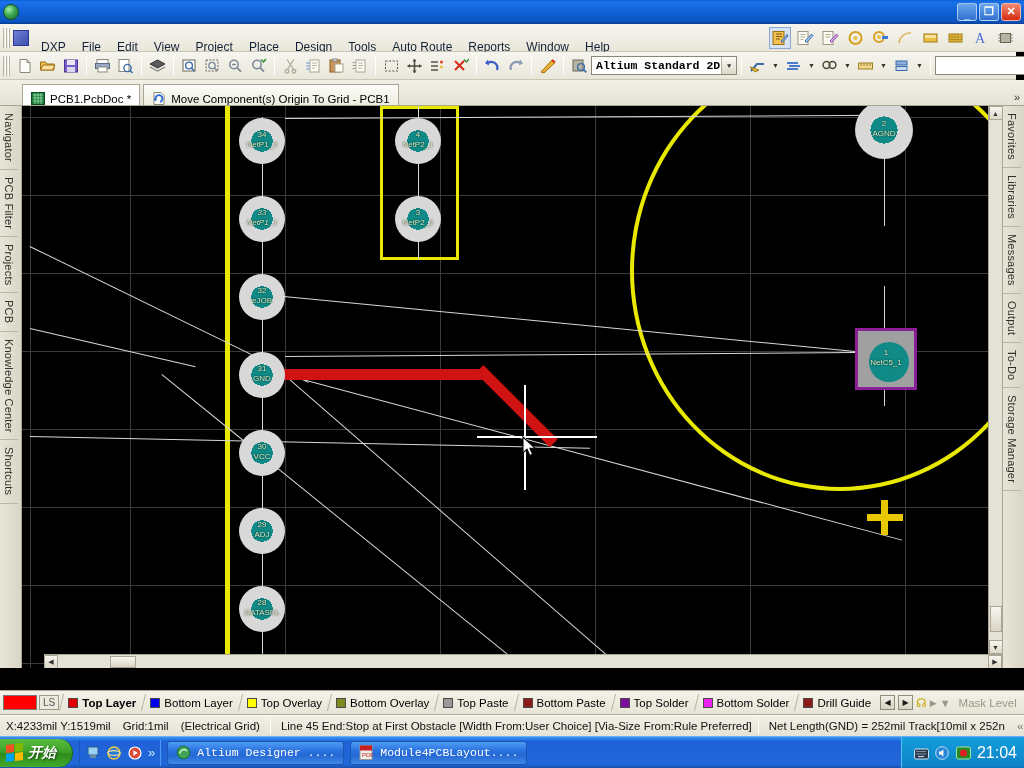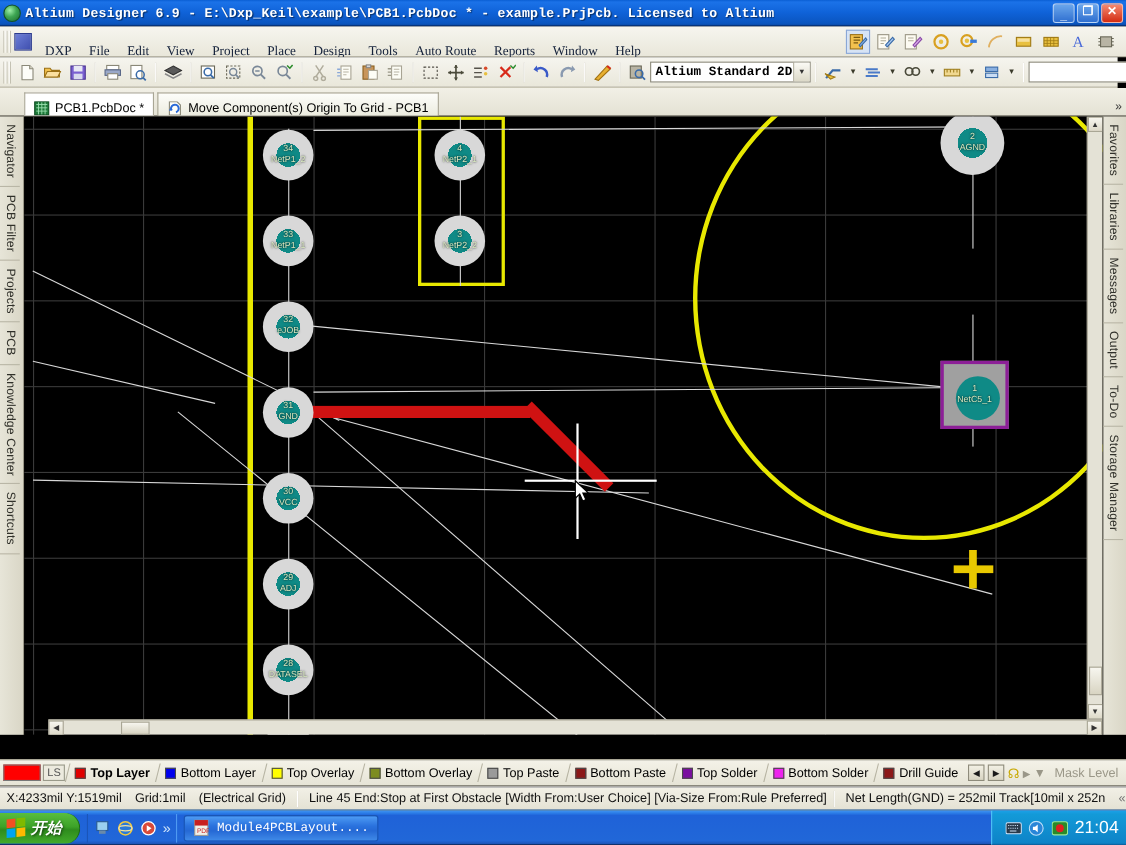--- a/index.html
+++ b/index.html
@@ -52,21 +52,21 @@
     border-bottom: 1px solid #c8c5b4;
     display: flex; align-items: center;
   }
   .grip { width: 7px; height: 20px; margin: 0 3px; flex: none;
     background-image: linear-gradient(to right, #fff 1px, transparent 1px), linear-gradient(to right, #b0ad9d 1px, transparent 1px);
     background-position: 2px 0, 3px 0; background-size: 3px 3px, 3px 3px; opacity:.9;}
   .dxp-sq { width: 16px; height: 16px; flex: none; margin-right: 4px;
     background: linear-gradient(135deg, #6d7fd8 0%, #3f4fae 100%); border: 1px solid #2b3a8e; }
   .menu-item {
     padding: 4px 8px; color: #14213a; font-size: 12px; white-space: nowrap;
-    font-family: Liberation Serif, serif;
+    font-family: Liberation Sans, sans-serif;
     margin-top: 18px;
   }
   .menu-icons { margin-left: auto; display: flex; align-items: center; gap: 3px; padding-right: 8px; }
   .mi-btn { width: 22px; height: 22px; display:flex; align-items:center; justify-content:center; }
   .mi-btn.sel { border: 1px solid #8aa7d6; background: #d6e3f5; }
 
   
   .toolbar {
     position: absolute; left: 0; top: 52px; width: 1016px; height: 28px;
     background: linear-gradient(to bottom, #f6f5ef, #e9e7da);
@@ -261,21 +261,20 @@
   }
   .tray-ico { width: 15px; height: 14px; flex:none; }
 </style>
 </head>
 <body>
 
 <div id="app">
 
   <div class="titlebar">
     <div class="title-ico"></div>
-    <div class="title-text">Altium Designer 6.9 - E:\Dxp_Keil\example\PCB1.PcbDoc * - example.PrjPcb. Licensed to Altium</div>
     <div class="title-btns">
       <div class="tbtn min">
           <span class="gl">_</span>
         </div>
       <div class="tbtn">
           <span class="gl">❐</span>
         </div>
       <div class="tbtn close">
           <span class="gl">✕</span>
         </div>
@@ -657,21 +656,21 @@
       <div style="position:absolute;left:862px;top:0px;width:1px;height:120px;background:#d8d8d8;"></div>
       <div style="position:absolute;left:862px;top:180px;width:1px;height:120px;background:#d8d8d8;"></div>
 
       <div class="track-red" style="left:240px;top:263px;width:220px;height:11px;"></div>
       <div class="track-red" style="left:452px;top:263px;width:11px;height:105px;transform:rotate(-45deg);transform-origin:50% 0;"></div>
 
       <div class="pad pad-round" style="left:217px;top:12px;width:46px;height:46px;">
         <span class="pad-lbl num">34</span>
         <span class="pad-lbl net">NetP1_2</span>
       </div>
-      <div class="pad pad-round" style="left:217px;top:90px;width:46px;height:46px;">
+      <div class="pad pad-round" style="left:217px;top:90px;width:46px;height:46px;font-style:italic;">
         <span class="pad-lbl num">33</span>
         <span class="pad-lbl net">NetP1_1</span>
       </div>
       <div class="pad pad-round" style="left:217px;top:168px;width:46px;height:46px;">
         <span class="pad-lbl num">32</span>
         <span class="pad-lbl net">eJOB</span>
       </div>
       <div class="pad pad-round" style="left:217px;top:246px;width:46px;height:46px;">
         <span class="pad-lbl num">31</span>
         <span class="pad-lbl net">GND</span>
@@ -835,20 +834,29 @@
       <span class="ql-ico">
         <svg width="16" height="16" viewBox="0 0 16 16">
             <circle cx="8" cy="8" r="6" fill="#d84a3a" stroke="#fff" stroke-width="1.2"></circle>
             <path d="M6.4 5.2l4.4 2.8-4.4 2.8z" fill="#fff"></path>
           </svg>
       </span>
       <span style="color:#cfe4fa;font-size:13px;">»</span>
     </div>
     <div class="tb-task">
       <span class="ql-ico">
+        <svg width="15" height="15" viewBox="0 0 15 15">
+            <circle cx="7.5" cy="7.5" r="6.3" fill="#3ea653" stroke="#1b6b2c"></circle>
+            <path d="M4 8.5 A4 4 0 0 1 11 6" fill="none" stroke="#d8f4d8" stroke-width="1.5"></path>
+          </svg>
+      </span>
+      <span>Altium Designer ....</span>
+    </div>
+    <div class="tb-task">
+      <span class="ql-ico">
         <svg width="14" height="15" viewBox="0 0 14 15">
             <rect x="1" y="0.5" width="12" height="14" fill="#f0f0e8" stroke="#999"></rect>
             <rect x="1" y="0.5" width="12" height="5" fill="#c82020"></rect>
             <text x="3" y="12" font-size="6" fill="#c82020" font-family="Liberation Sans, sans-serif">PDF</text>
           </svg>
       </span>
       <span>Module4PCBLayout....</span>
     </div>
     <div class="tray">
       <span class="tray-ico">

